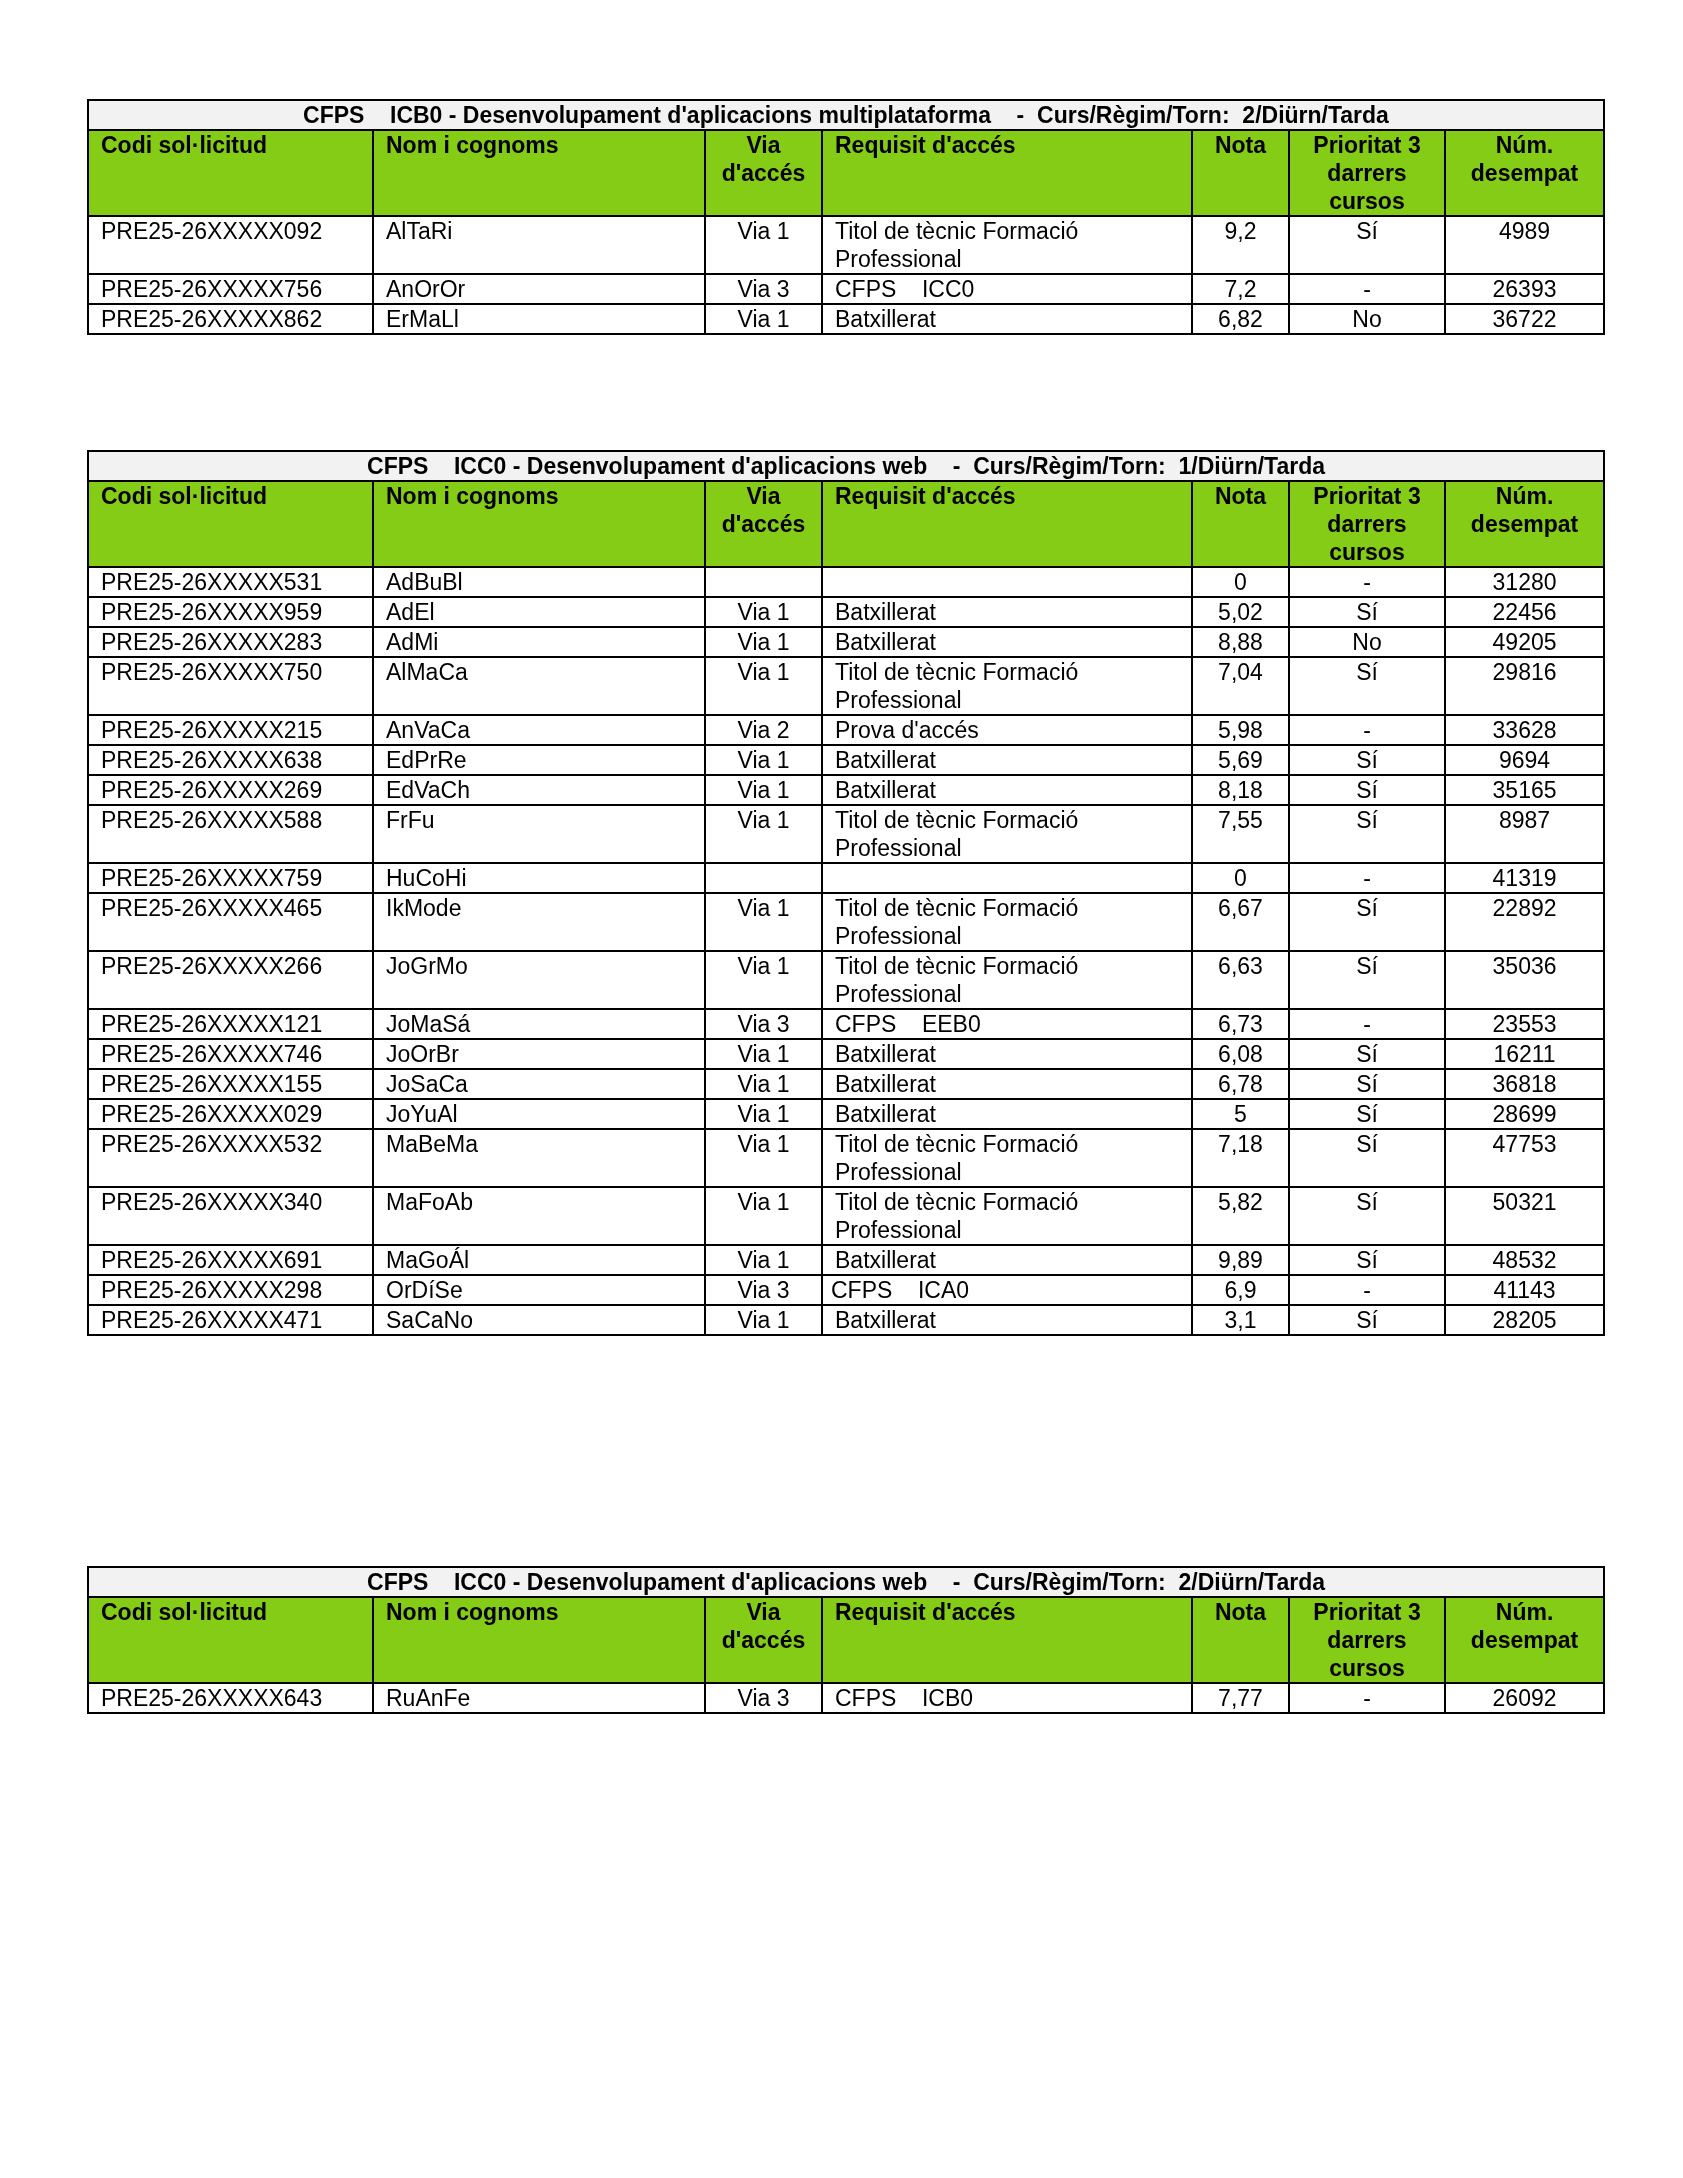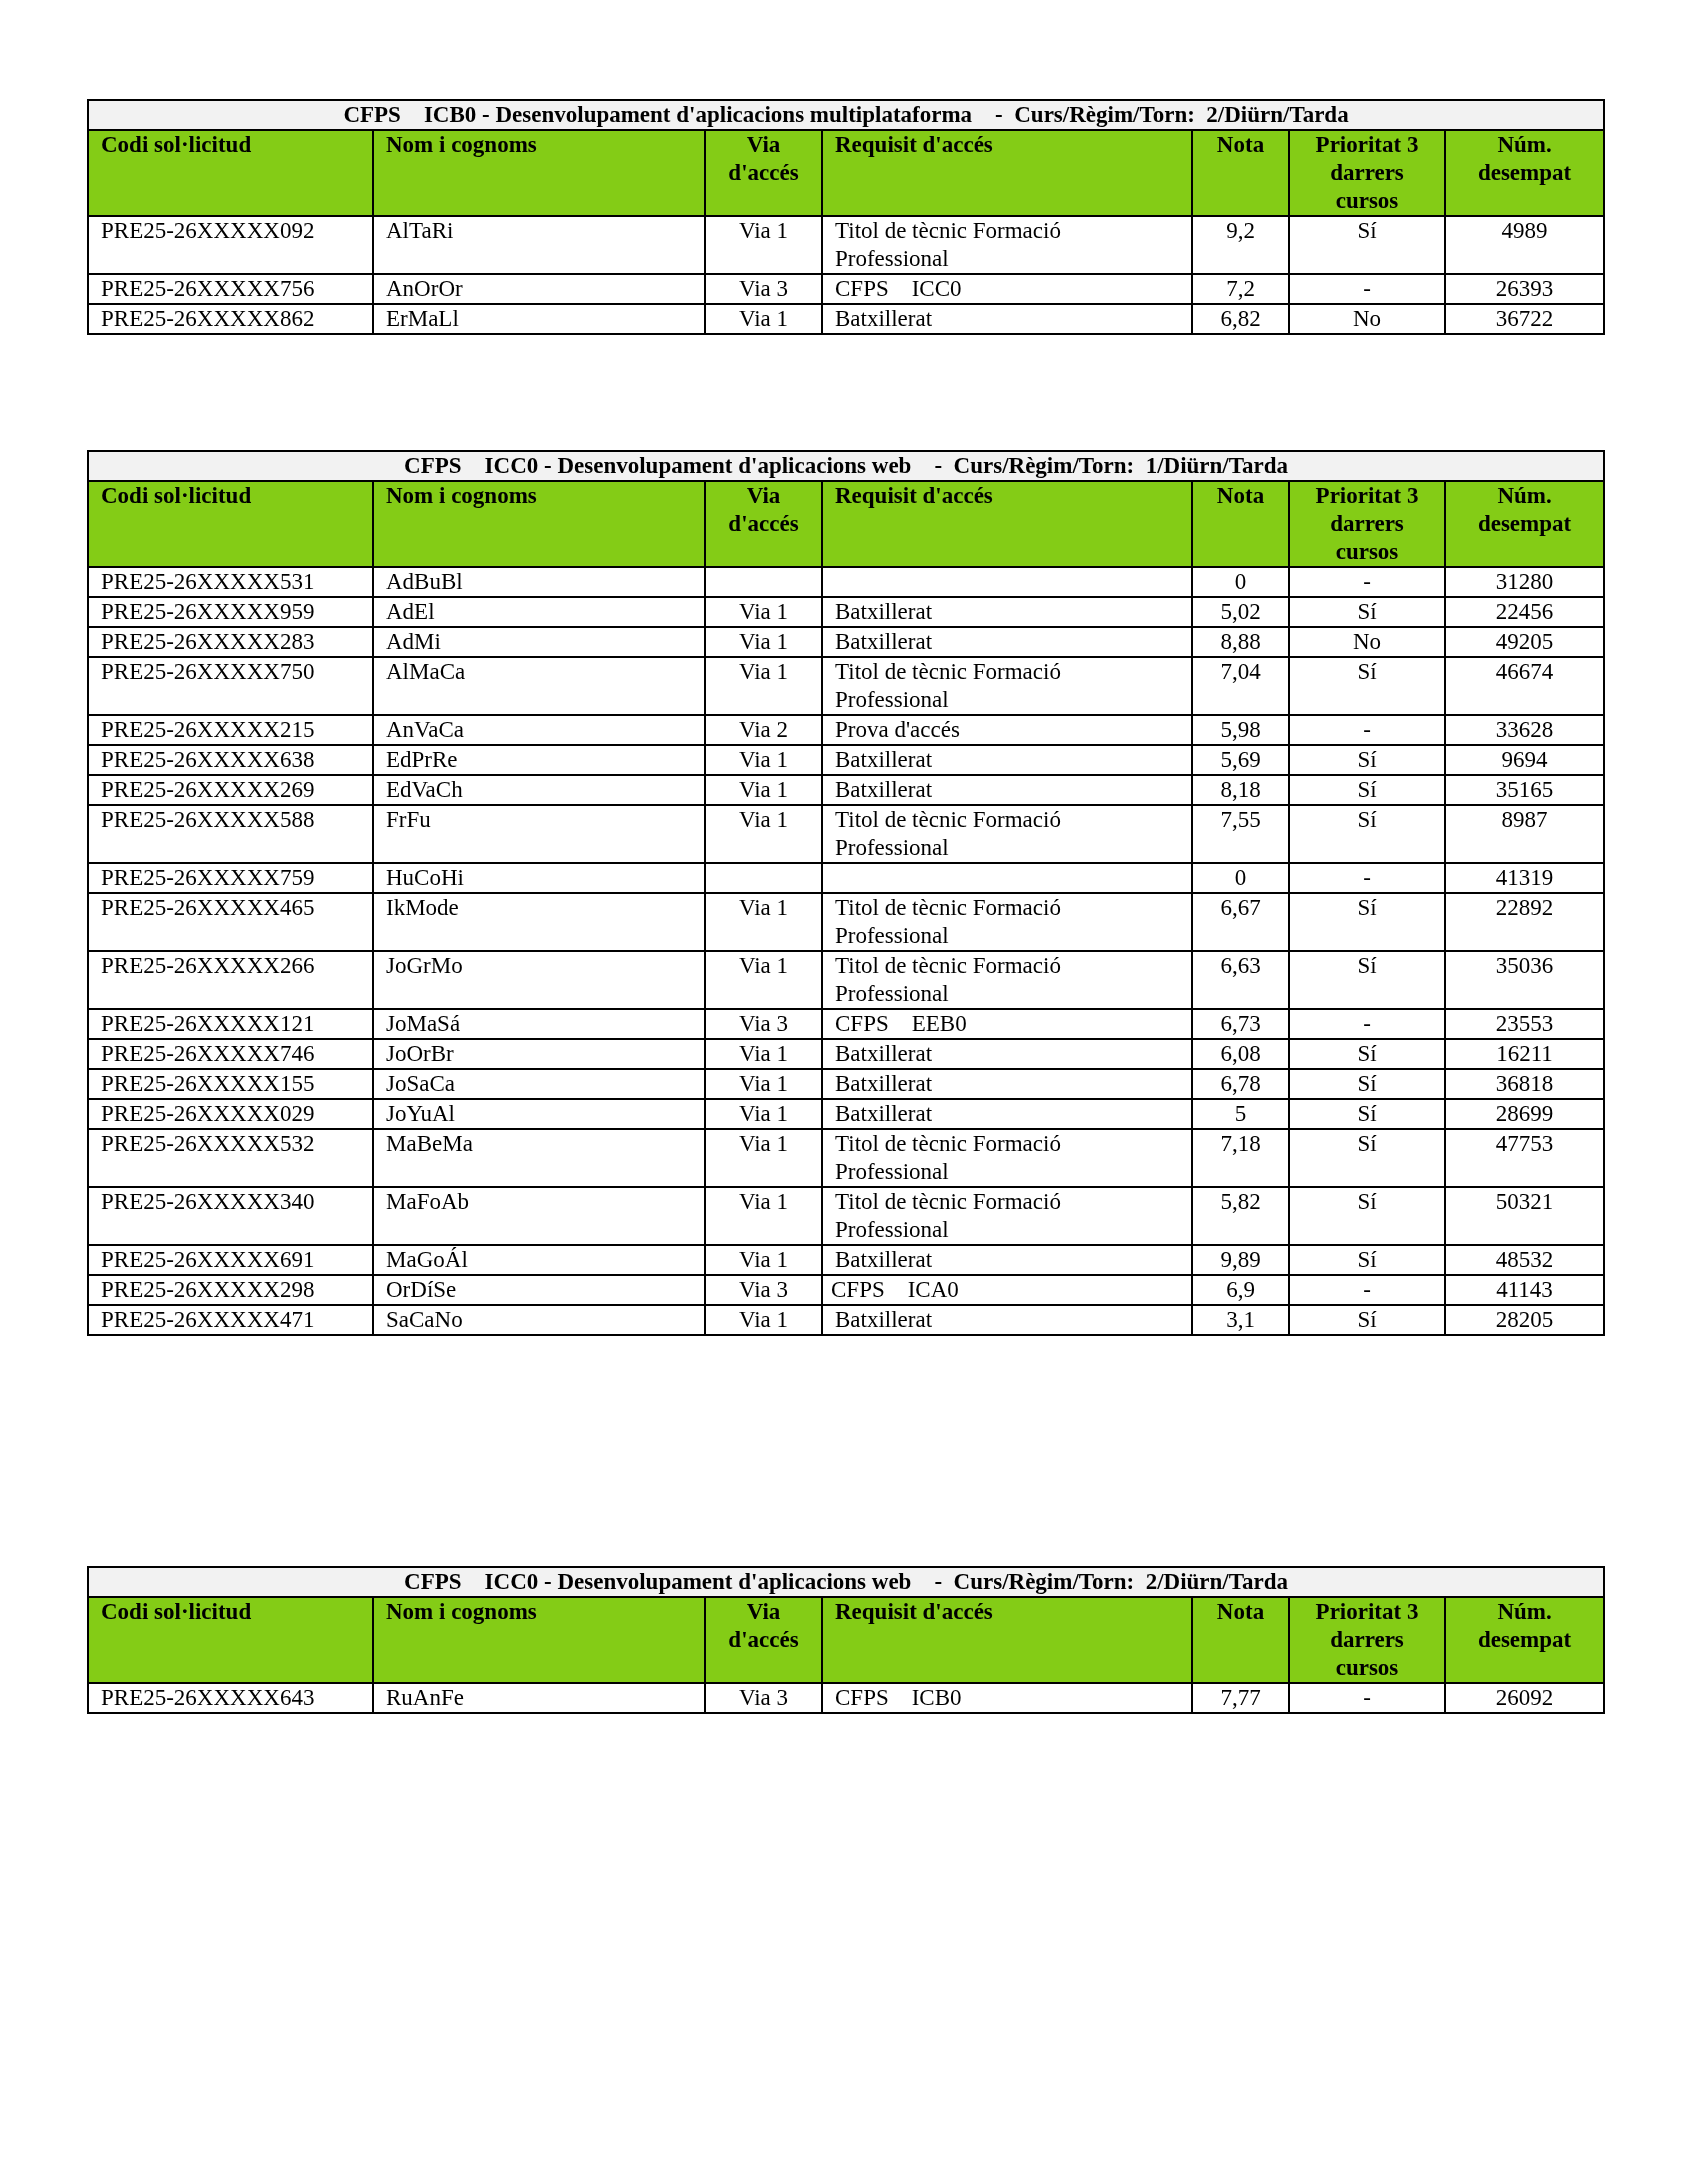--- a/index.html
+++ b/index.html
@@ -1,20 +1,20 @@
 <!DOCTYPE html>
 <html><head>
   <meta charset="utf-8">
   <style>
     html, body { margin: 0; padding: 0; background: #ffffff; }
     body {
       width: 1683px; height: 2178px; position: relative; overflow: hidden;
       font-family: "Liberation Sans", sans-serif; color: #000;
     }
-    .list-block { position: absolute; left: 87px; width: 1288px; font-family: Liberation Serif, serif; }
+    .list-block { position: absolute; left: 87px; width: 1288px; }
     #block-0 { top: 99px; }
     #block-1 { top: 450px; }
     #block-2 { top: 1566px; }
     table.list {
       border-collapse: collapse; width: 1517px; table-layout: fixed;
     }
     table.list td, table.list th {
       border: 2px solid #000; padding: 0 12px; vertical-align: top;
       font-size: 23px; line-height: 28px;
     }
@@ -152,21 +152,21 @@
           <td class="c">No</td>
           <td class="c">49205</td>
         </tr>
         <tr>
           <td class="l">PRE25-26XXXXX750</td>
           <td class="l">AlMaCa</td>
           <td class="c">Via 1</td>
           <td class="l pre-wrap" style="white-space: pre-wrap;">Titol de tècnic Formació Professional</td>
           <td class="c">7,04</td>
           <td class="c">Sí</td>
-          <td class="c">46674</td>
+          <td class="c">29816</td>
         </tr>
         <tr>
           <td class="l">PRE25-26XXXXX215</td>
           <td class="l">AnVaCa</td>
           <td class="c">Via 2</td>
           <td class="l pre-wrap" style="white-space: pre-wrap;">Prova d'accés</td>
           <td class="c">5,98</td>
           <td class="c">-</td>
           <td class="c">33628</td>
         </tr>

